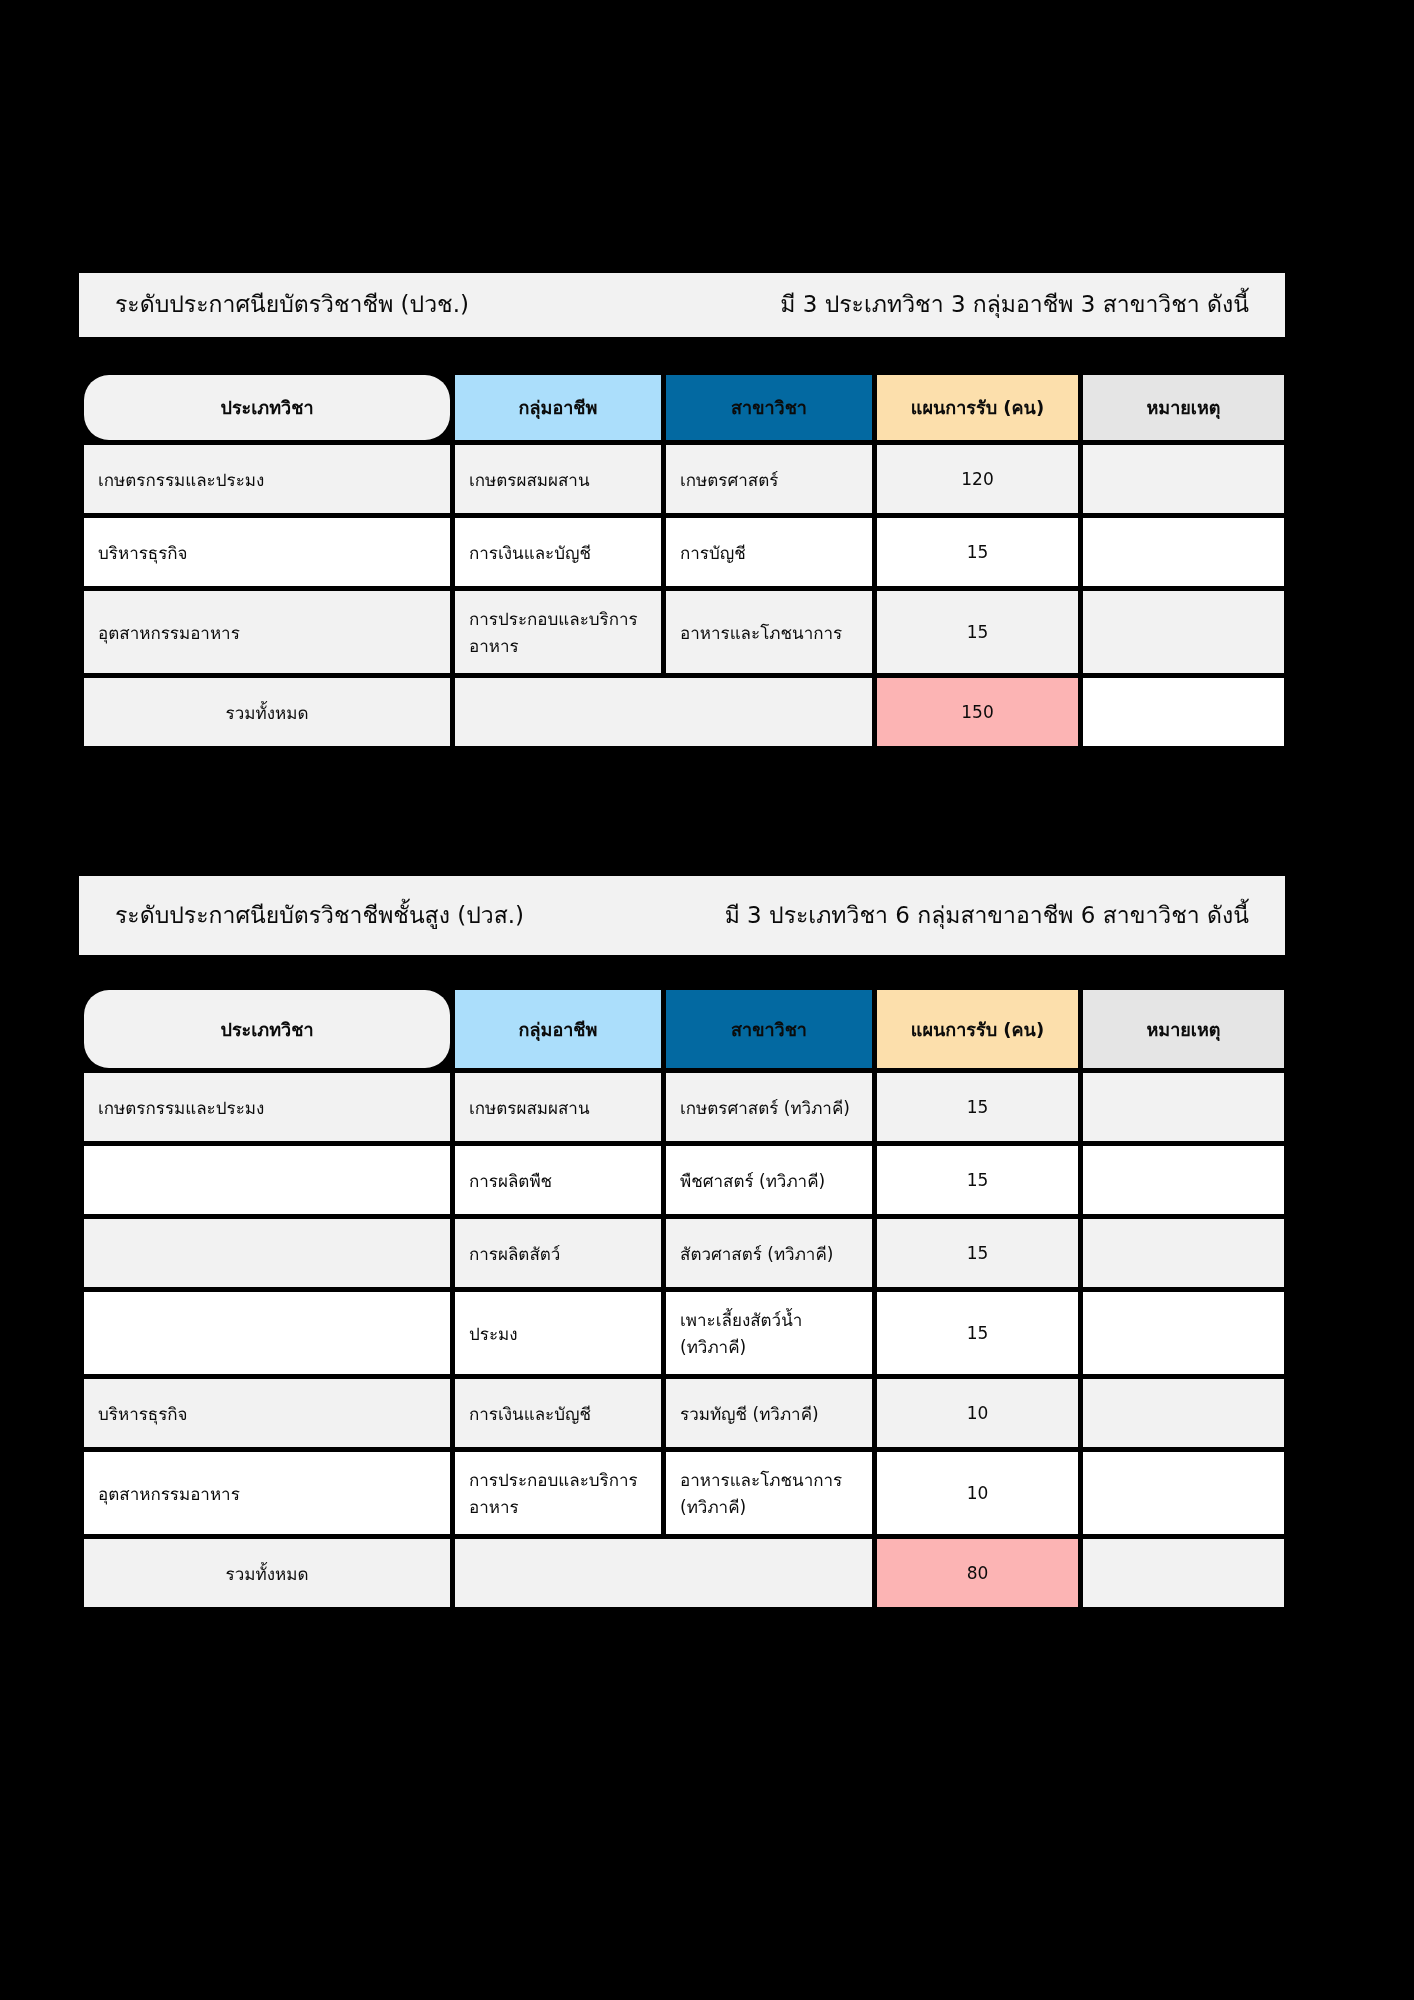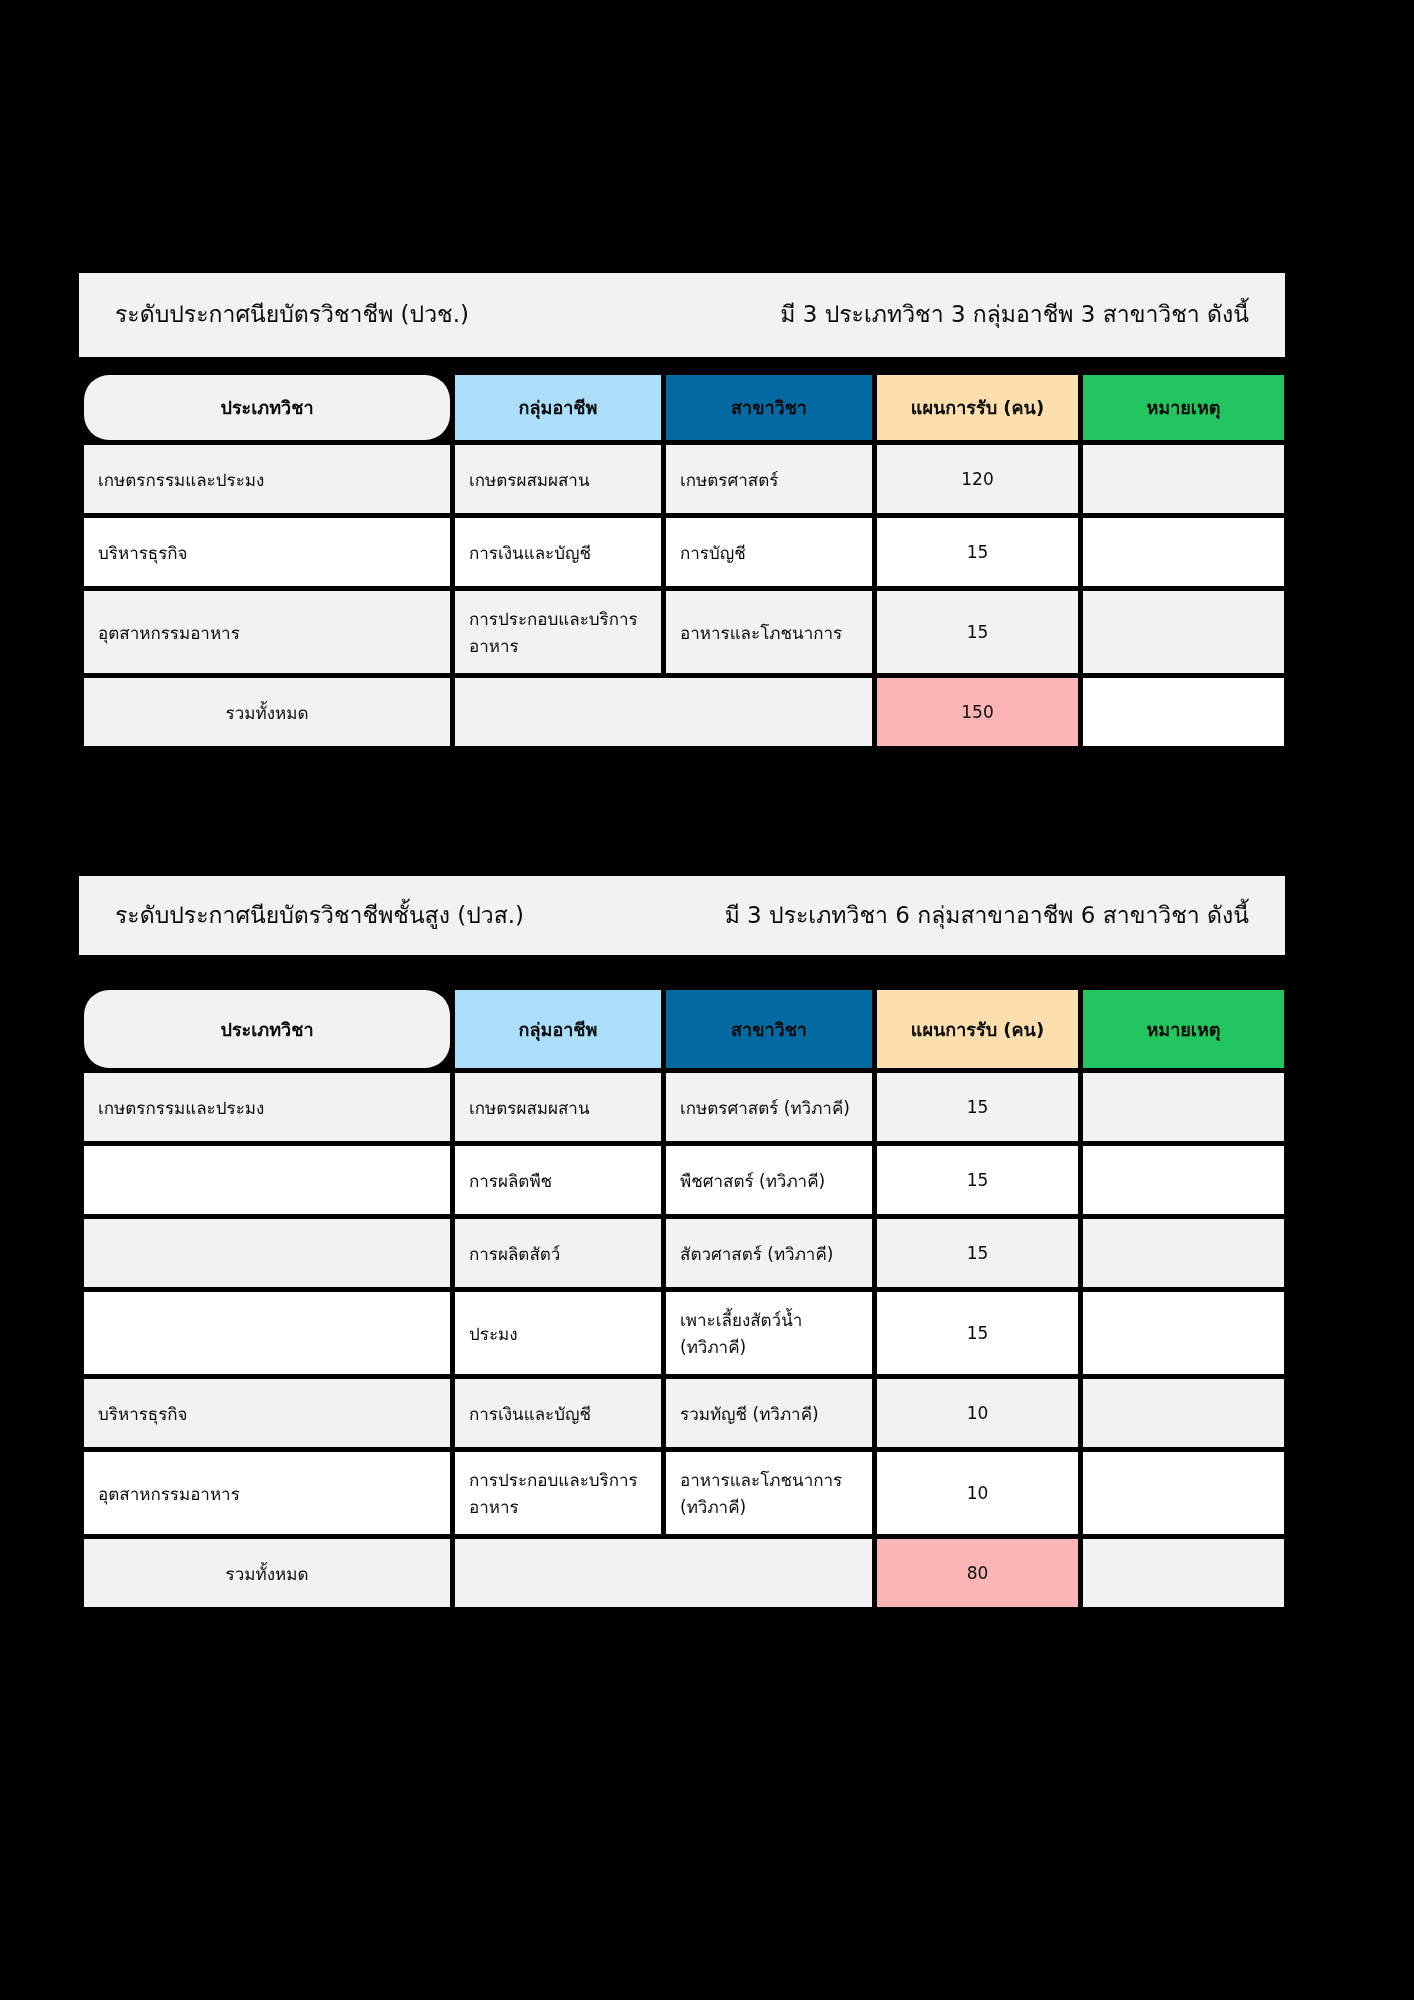--- a/index.html
+++ b/index.html
@@ -9,21 +9,21 @@
     font-family:"DejaVu Sans","Liberation Sans",sans-serif;
     overflow:hidden;
   }
   .page{position:relative;width:1414px;height:2000px;}
 
   .block{position:absolute;left:79px;width:1206px;}
 
   
   .banner{
     background:#F2F2F2;
-    height:84px;
+    height:64px;
     display:flex;
     align-items:center;
     justify-content:space-between;
     padding:0 36px;
     box-sizing:border-box;
   }
   .banner .b-left,.banner .b-right{
     font-size:23px;
     color:#0A0A0A;
     line-height:1.3;
@@ -56,21 +56,21 @@
   .hdr td{
     text-align:center;
     font-weight:bold;
     font-size:18px;
     height:65px;
   }
   .hdr .h1{background:#F2F2F2;border-radius:25px;}
   .hdr .h2{background:#ABDEFB;}
   .hdr .h3{background:#0369a1;}
   .hdr .h4{background:#FCDFAC;}
-  .hdr .h5{background:#22c55e;margin-left:48px;}
+  .hdr .h5{background:#e5e5e5;margin-left:48px;}
 
   .rowA td{background:#F2F2F2;}
   .rowB td{background:#FFFFFF;}
 
   .num{text-align:center;}
   .tot-label{text-align:center;font-weight:bold;font-size:18px;}
   .tot-num{text-align:center;font-weight:bold;font-size:18px;background:#FCB4B4 !important;}
   .cell-white{background:#FFFFFF !important;}
   .cell-gray{background:#F2F2F2 !important;}
 

